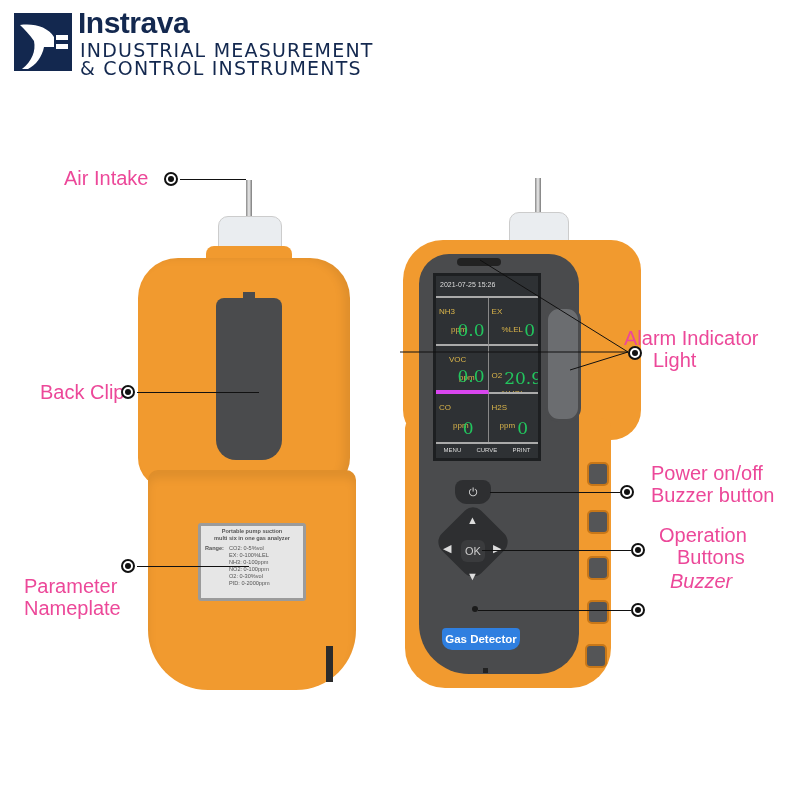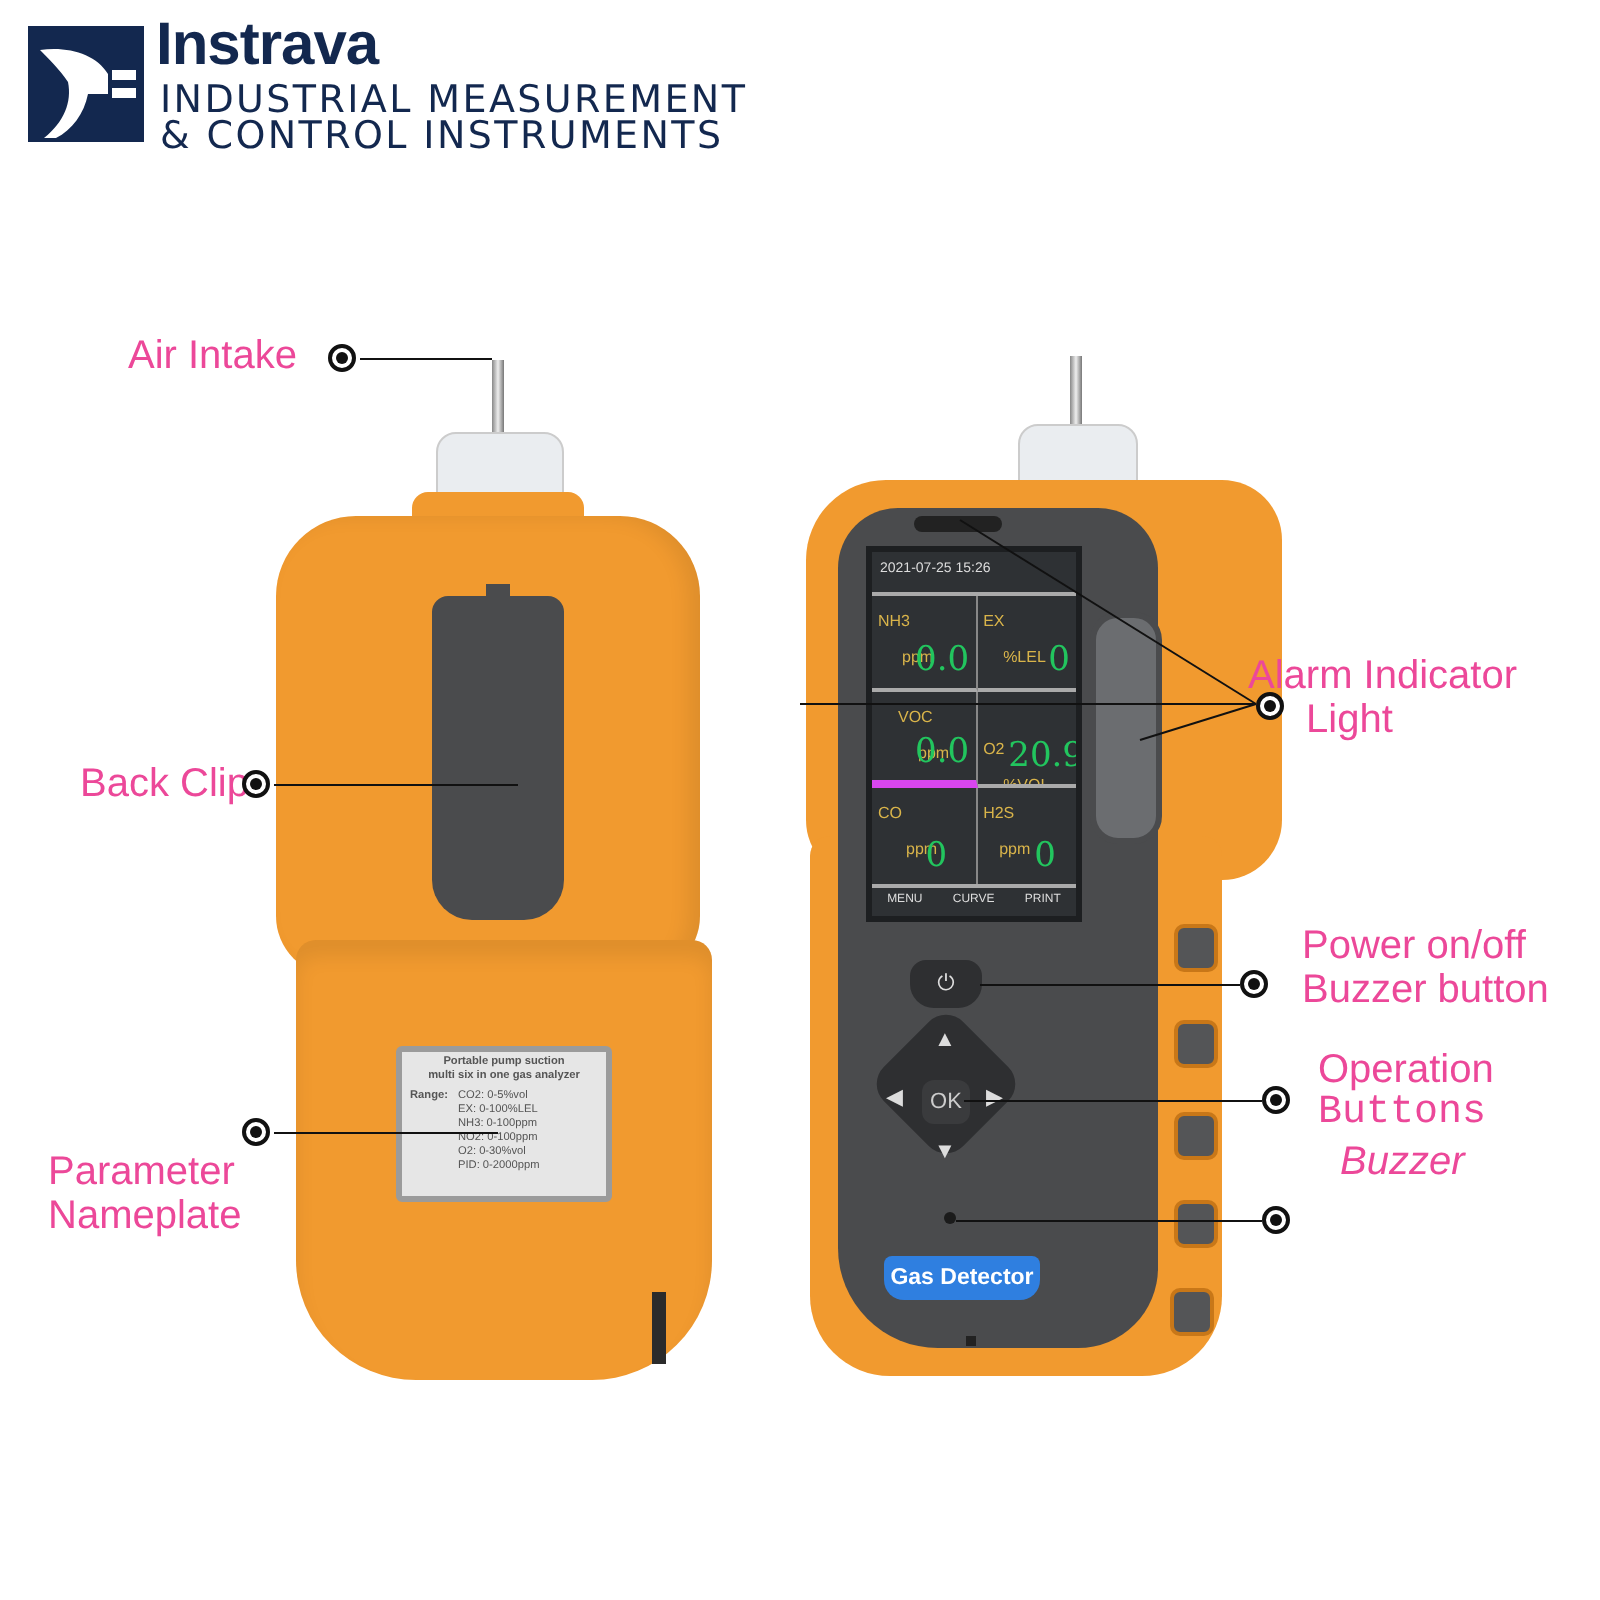--- a/index.html
+++ b/index.html
@@ -165,19 +165,19 @@
   <line x1="0" y1="102" x2="228" y2="102" stroke="#111" stroke-width="1"></line>
   <line x1="170" y1="120" x2="228" y2="102" stroke="#111" stroke-width="1"></line>
 </svg>
 
 <div class="abs label" style="left:651px;top:462px;">Power on/off</div>
 <div class="abs label" style="left:651px;top:484px;">Buzzer button</div>
 <div class="abs dot" style="left:620px;top:485px;"></div>
 <div class="abs line" style="left:490px;top:492px;width:130px;"></div>
 
 <div class="abs label" style="left:659px;top:524px;">Operation</div>
-<div class="abs label" style="left:659px;top:546px;font-family:Liberation Mono, monospace;">Buttons</div>
+<div class="abs label" style="left:677px;top:546px;">Buttons</div>
 <div class="abs dot" style="left:631px;top:543px;"></div>
 <div class="abs line" style="left:482px;top:550px;width:149px;"></div>
 
 <div class="abs label" style="left:670px;top:570px;font-style:italic;">Buzzer</div>
 <div class="abs dot" style="left:631px;top:603px;"></div>
 <div class="abs line" style="left:478px;top:610px;width:153px;"></div>
 
 </body></html>

